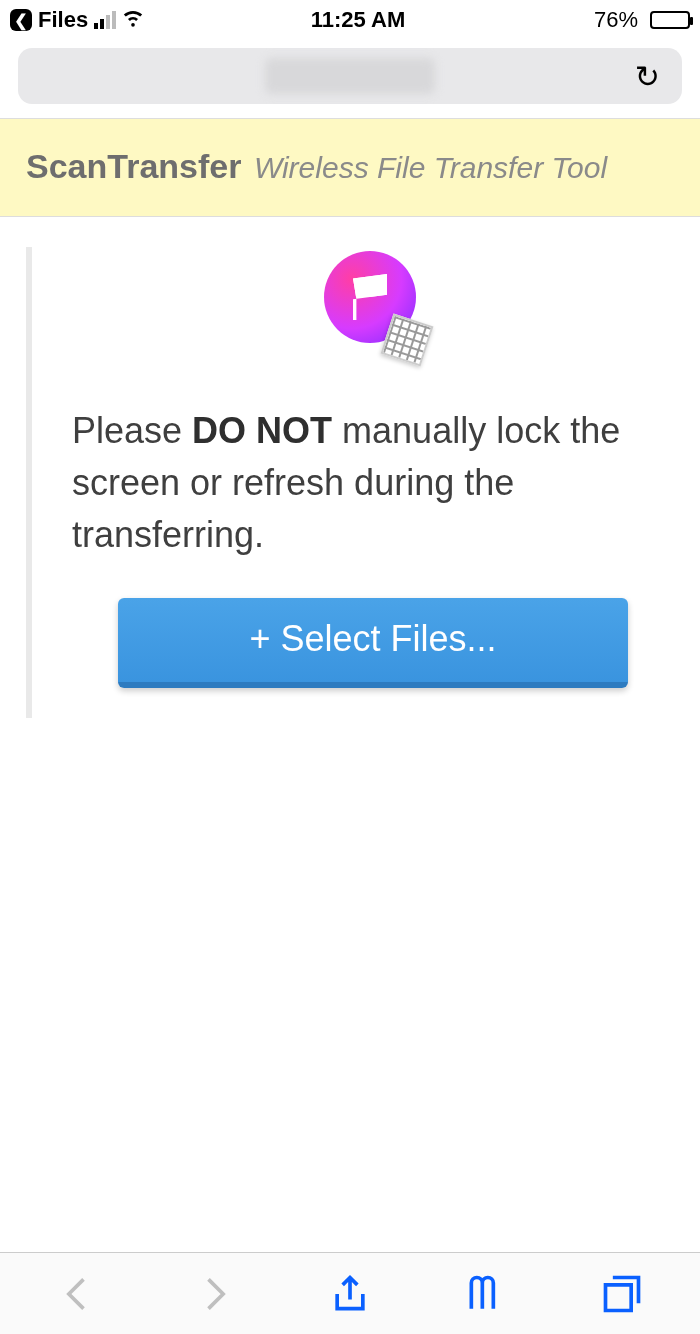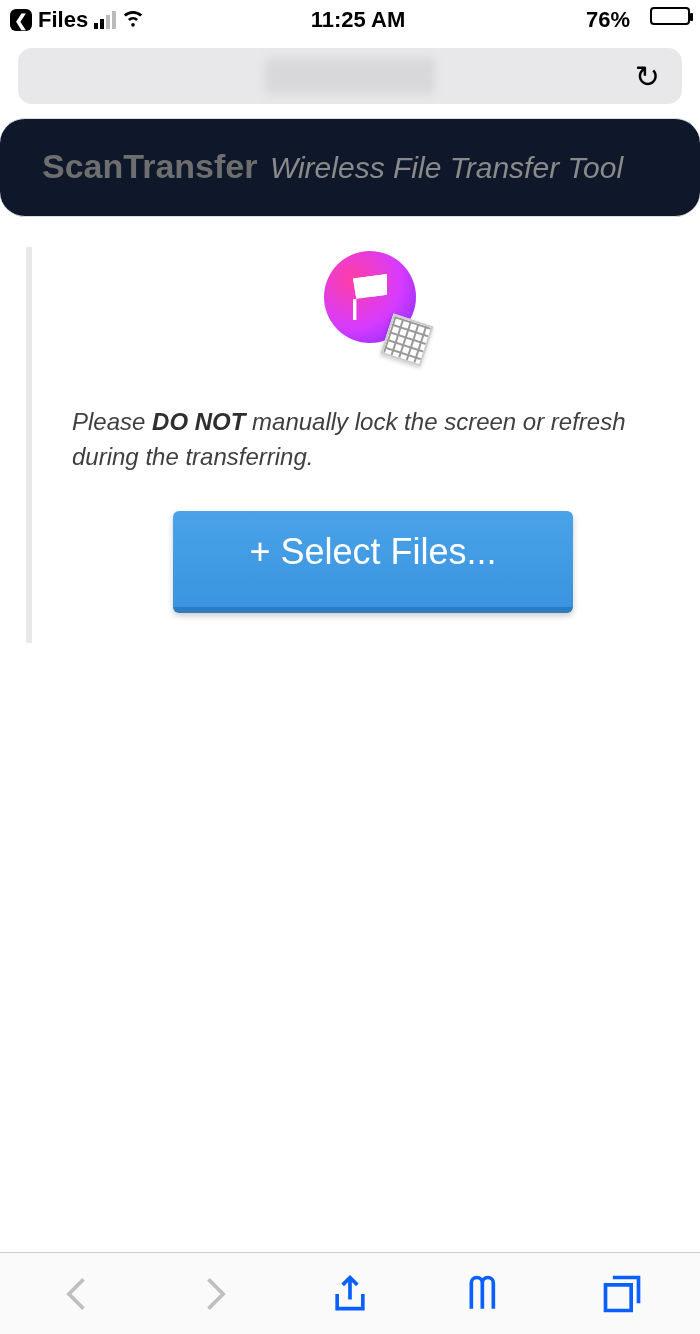--- a/index.html
+++ b/index.html
@@ -2,56 +2,56 @@
 <html><head>
 <meta charset="utf-8">
 <style>
   * { box-sizing: border-box; margin: 0; padding: 0; }
   html, body { width: 700px; height: 1334px; font-family: -apple-system, "Helvetica Neue", Arial, sans-serif; background: #fff; overflow: hidden; }
   
   .status-bar { height: 40px; display: flex; align-items: center; justify-content: space-between; padding: 0 10px; font-size: 22px; font-weight: 600; color: #000; }
   .status-left { display: flex; align-items: center; gap: 6px; }
   .back-chip { background:#000; color:#fff; border-radius:6px; width:22px; height:22px; display:flex; align-items:center; justify-content:center; font-size:16px;}
   .status-center { position:absolute; left:16px; right:0; text-align:center; pointer-events:none; font-weight:600;}
-  .status-right { display:flex; gap:20px; font-weight:700;}
+  .status-right { display:flex; align-items:center; gap:12px; font-weight:400;}
   .battery { width:40px; height:18px; border:2px solid #000; border-radius:4px; position:relative; display:inline-block;}
   .battery::after{content:""; position:absolute; right:-5px; top:4px; width:3px; height:8px; background:#000; border-radius:1px;}
   .battery-fill{ background:#000; height:100%; width:76%; border-radius:1px;}
   .signal { display:flex; align-items:flex-end; gap:2px; height:18px;}
   .signal span{ width:4px; background:#000; display:inline-block;}
   .signal span:nth-child(1){height:6px;}
   .signal span:nth-child(2){height:10px;}
   .signal span:nth-child(3){height:14px; background:#bbb;}
   .signal span:nth-child(4){height:18px; background:#bbb;}
   
   .url-bar-wrap { padding: 8px 18px 14px; }
   .url-bar { background:#e8e8ea; border-radius:14px; height:56px; display:flex; align-items:center; justify-content:flex-end; padding:0 22px; position:relative;}
   .url-blur { position:absolute; left:50%; transform:translateX(-50%); width:170px; height:36px; background:#d8d8da; filter:blur(4px); border-radius:6px;}
   .reload { font-size:30px; color:#000;}
   
-  .page-header { background:#0f172a; border-top:1px solid #ddd; border-bottom:1px solid #ddd; padding: 28px 42px 30px; border-radius: 25px; }
+  .page-header { background:#fef9c3; border-top:1px solid #ddd; border-bottom:1px solid #ddd; padding: 28px 26px 30px; }
   .page-header .title { font-size:34px; font-weight:700; color:#6e6e6e; display:inline; }
   .page-header .subtitle { font-size:30px; font-style:italic; color:#8a8a8a; font-weight:400; margin-left:8px;}
   
   .content { padding: 30px 26px 0 26px; }
   .left-rule { border-left: 6px solid #e9e9e9; padding: 0 0 30px 40px; }
   .logo-wrap { text-align:center; padding: 4px 0 40px; }
   .logo { width:110px; height:110px; display:inline-block; position:relative;}
   .logo-circle{ width:92px; height:92px; border-radius:50%; background: radial-gradient(circle at 30% 30%, #ff3ea5 0%, #d63bff 55%, #7a2bff 100%); position:absolute; top:0; left:6px; display:flex; align-items:center; justify-content:center;}
   .logo-flag{ width:34px; height:46px; background:#fff; position:relative; clip-path: polygon(0 10%, 100% 0, 100% 45%, 0 55%, 0 100%, 10% 100%, 10% 55%);}
   .logo-flag::before{content:""; position:absolute; top:0; left:0; width:100%; height:50%; background:#fff;}
   .logo-qr { width:42px; height:42px; background:#fff; border:2px solid #ccc; position:absolute; right:0; bottom:0; transform:rotate(18deg); box-shadow:0 2px 4px rgba(0,0,0,.2);
     background-image:
       linear-gradient(#999 2px, transparent 2px),
       linear-gradient(90deg, #999 2px, transparent 2px);
     background-size: 8px 8px;
   }
-  .para { font-size:24px; line-height:1.45; color:#3f3f3f; margin-bottom:36px; font-weight:400;font-style:italic;}
+  .para { font-size:36px; line-height:1.45; color:#3f3f3f; margin-bottom:36px; font-weight:400;}
   .para b { font-weight:700; color:#2f2f2f;}
-  .select-btn { display:block; width:400px; margin: 16px auto 0; background: linear-gradient(#4aa3e8, #3a94df); color:#fff; font-size:36px; font-weight:300; text-align:center; padding:20px 0 34px; border-radius:6px; border:none; border-bottom:6px solid #2d7bc0; box-shadow: 0 3px 6px rgba(0,0,0,.2);}
+  .select-btn { display:block; width:510px; margin: 16px auto 0; background: linear-gradient(#4aa3e8, #3a94df); color:#fff; font-size:36px; font-weight:300; text-align:center; padding:20px 0 22px; border-radius:6px; border:none; border-bottom:6px solid #2d7bc0; box-shadow: 0 3px 6px rgba(0,0,0,.2);}
   
   .toolbar { position:absolute; bottom:0; left:0; right:0; height:82px; border-top:1px solid #ccc; background:#fafafa; display:flex; align-items:center; justify-content:space-around; padding:0 10px;}
   .tb-icon { width:44px; height:44px; display:flex; align-items:center; justify-content:center; color:#0a60ff;}
   .tb-icon.disabled { color:#bfbfbf;}
   .tb-icon svg { width:100%; height:100%; }
 </style>
 </head>
 <body>
 
 <div class="status-bar">

